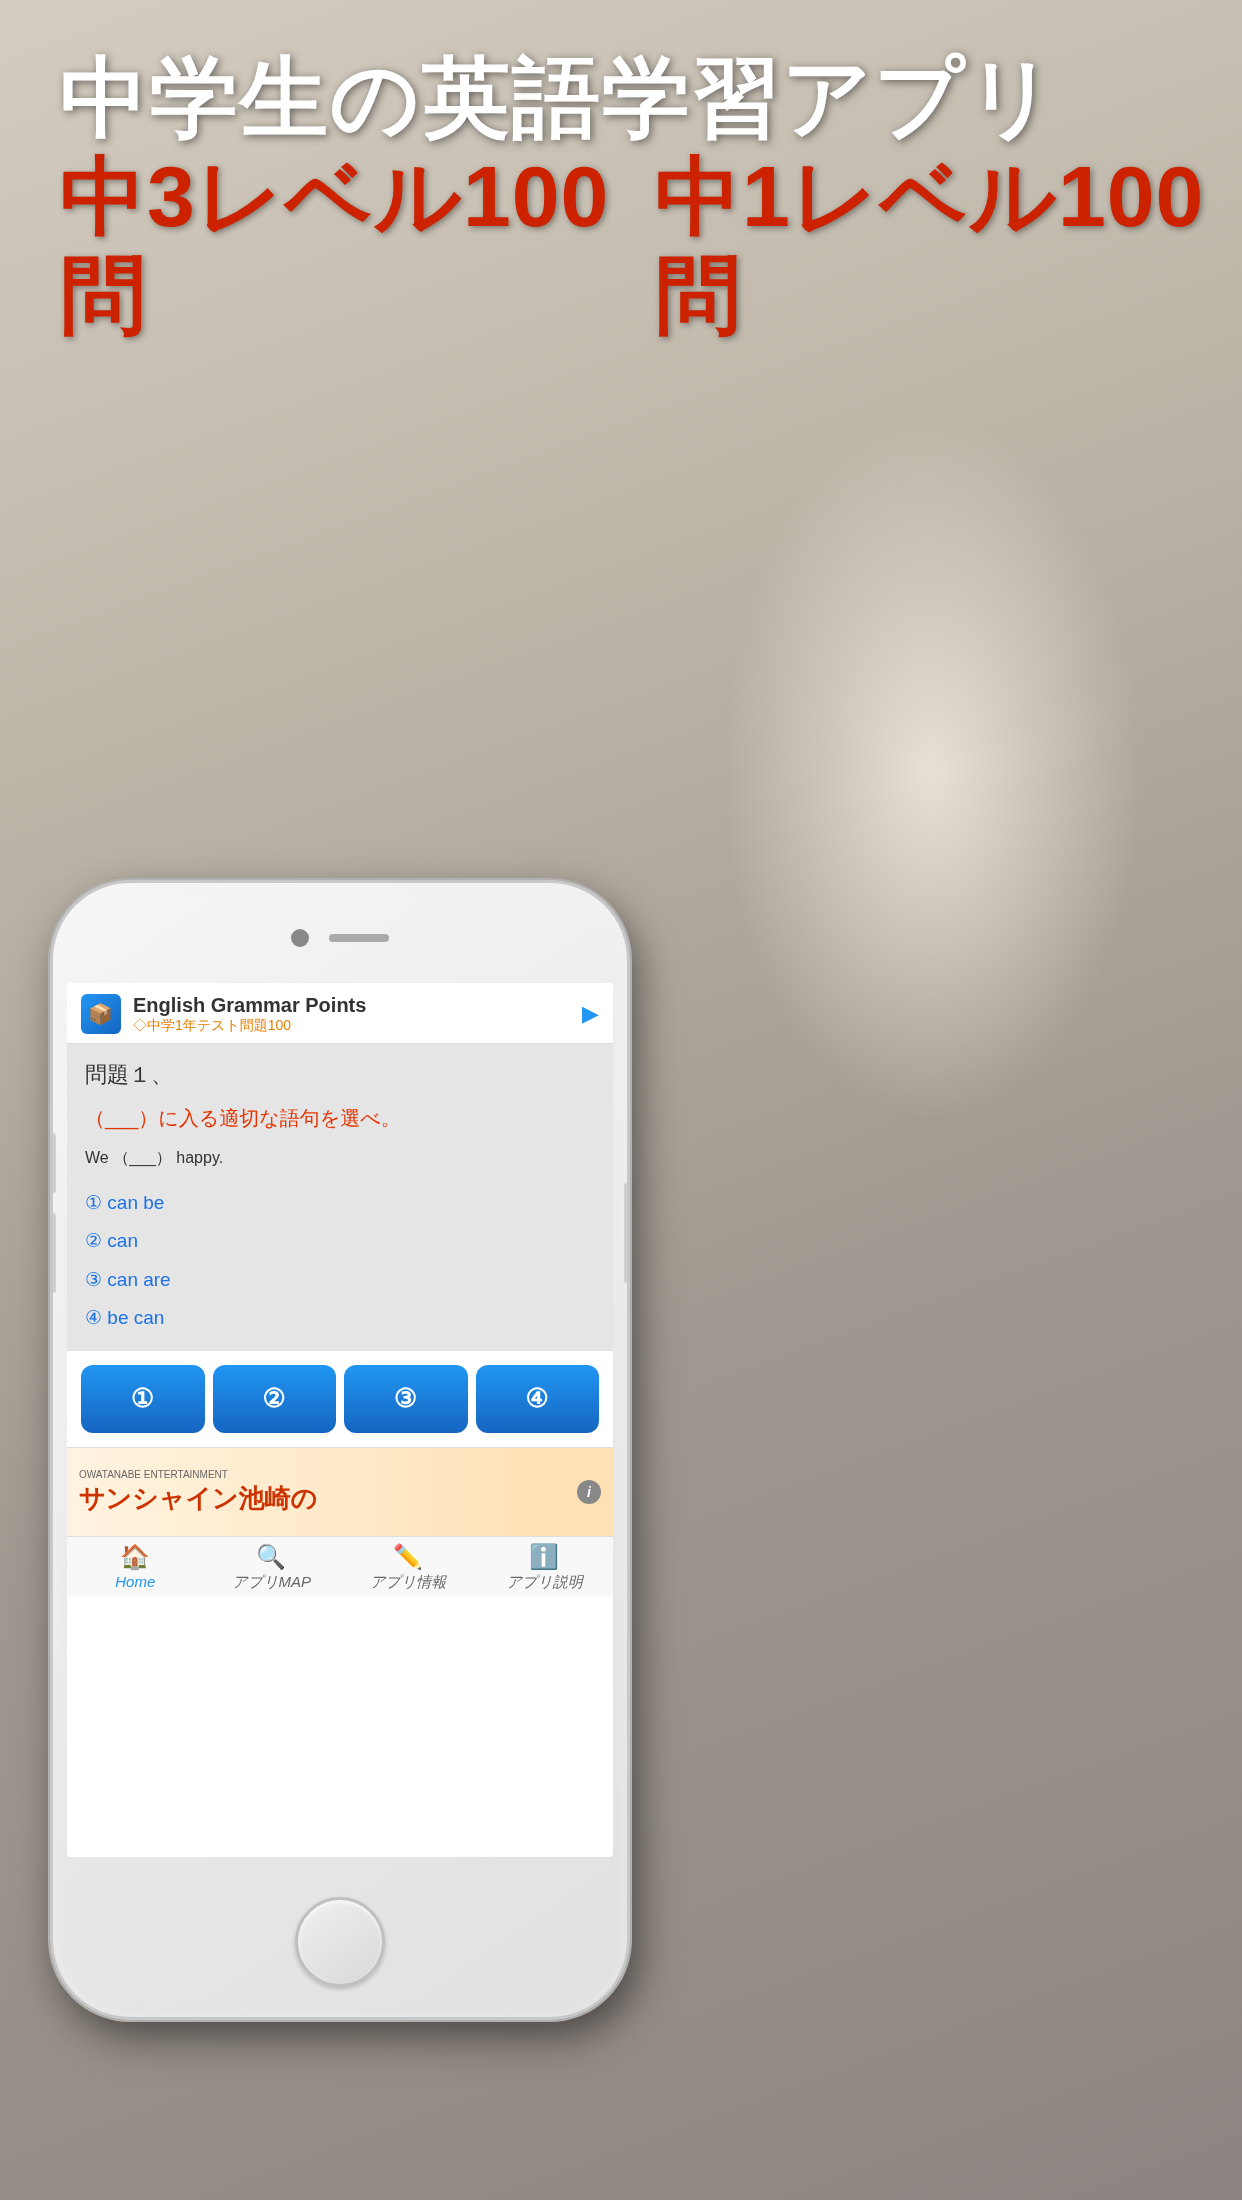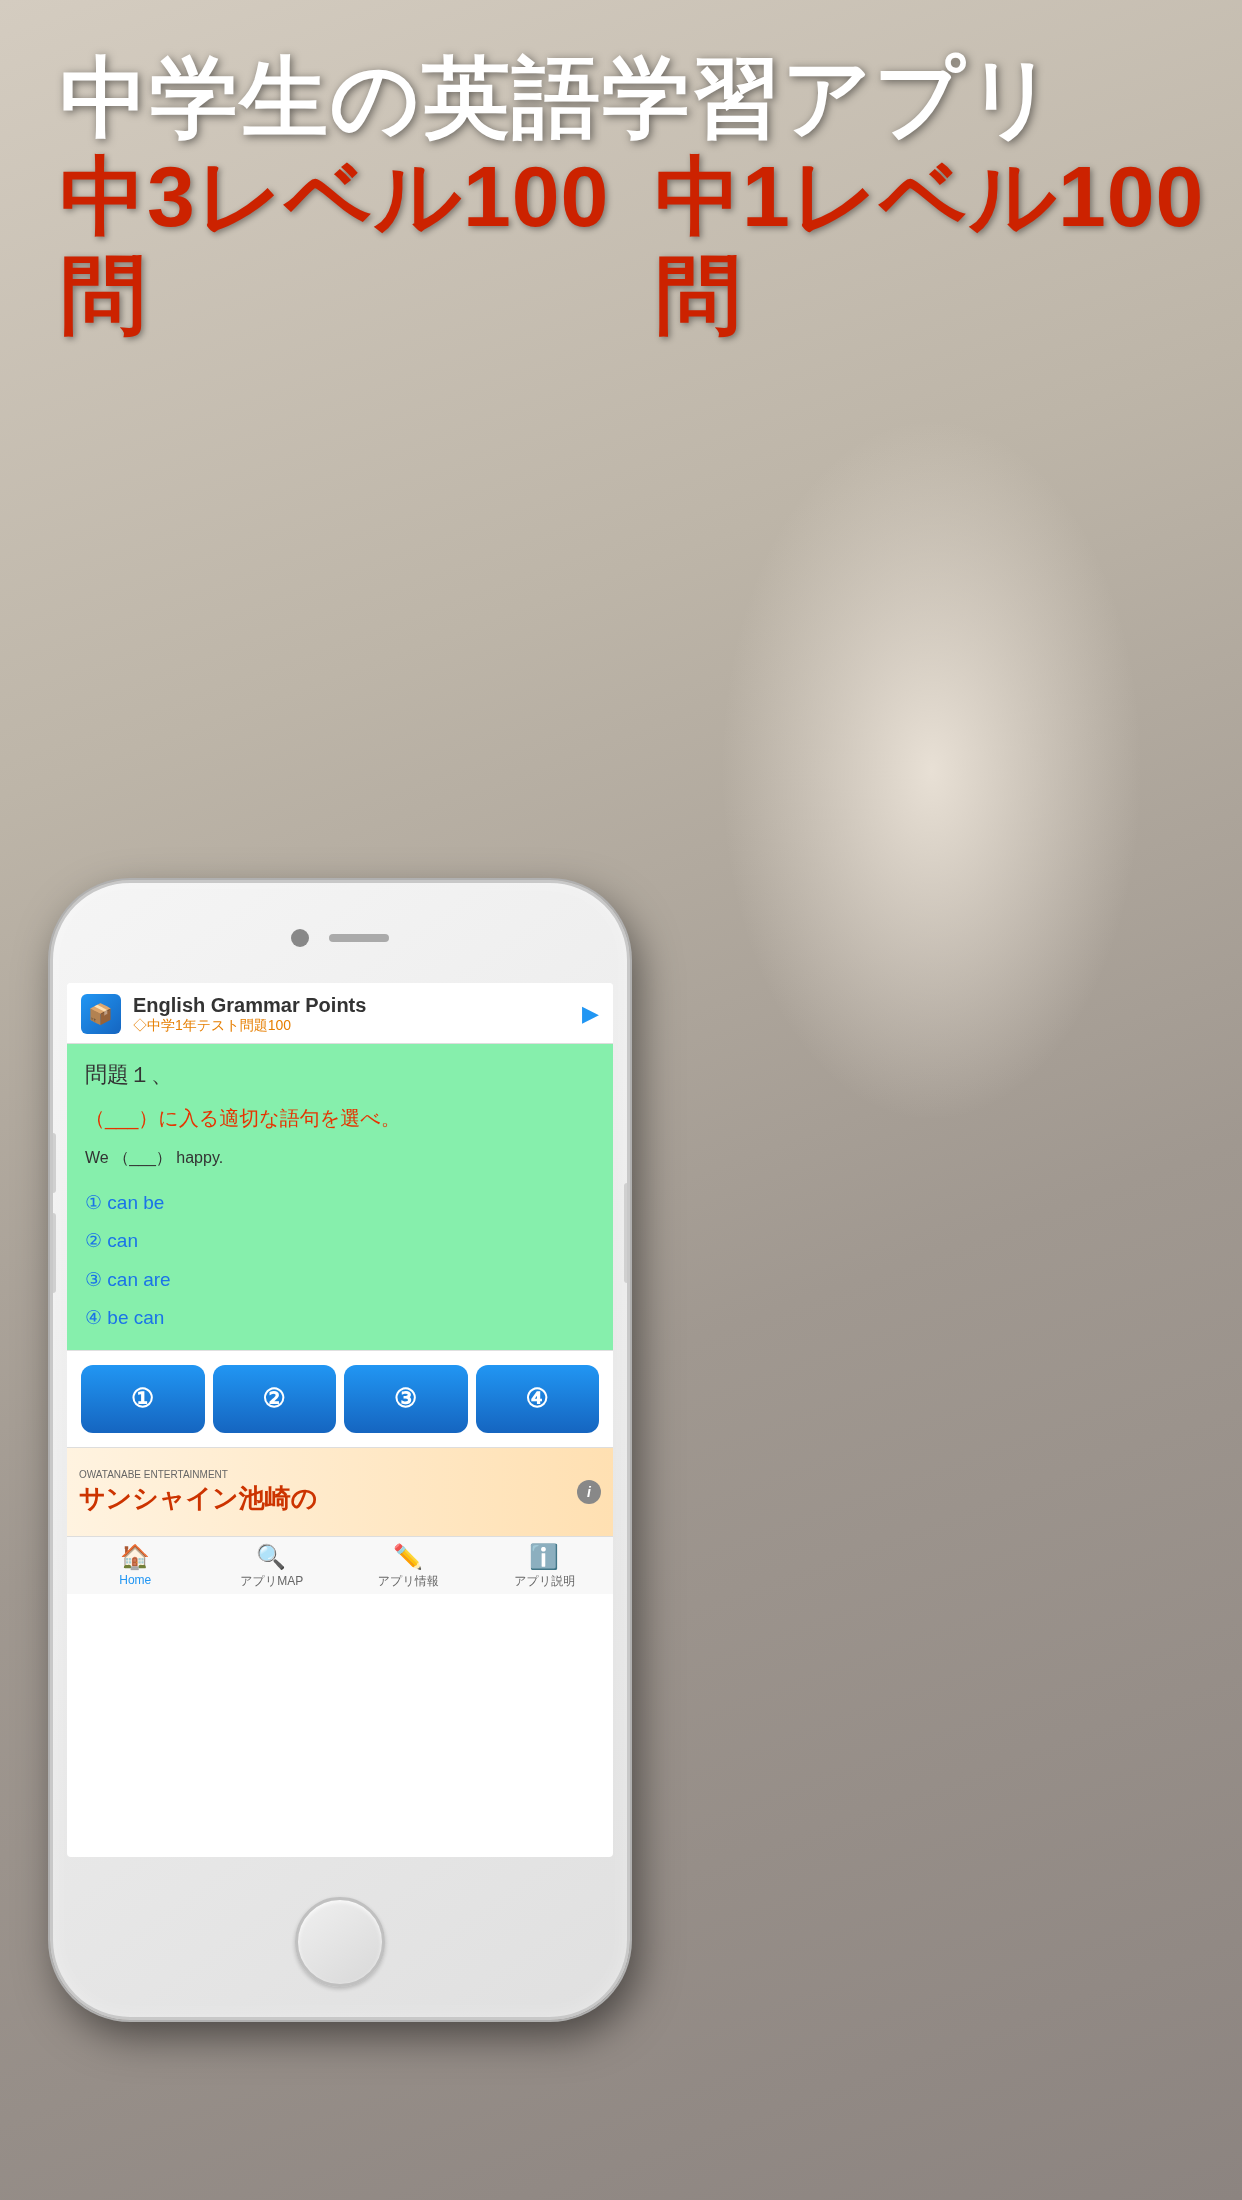--- a/index.html
+++ b/index.html
@@ -208,21 +208,21 @@
       color: #e67e00;
     }
 
     .header-arrow {
       color: #2196F3;
       font-size: 22px;
     }
 
     .screen-body {
       padding: 16px 18px;
-      background: #86efac;
+      background: #e5e5e5;
     }
 
     .question-number {
       font-size: 22px;
       color: #333;
       margin-bottom: 14px;
       font-weight: normal;
     }
 
     .question-instruction {
@@ -338,22 +338,23 @@
     .tab-icon {
       font-size: 24px;
       color: #555;
     }
 
     .tab-icon.active {
       color: #2196F3;
     }
 
     .tab-label {
-      font-size: 12px;
+      font-size: 15px;
       color: #666;
+      font-style: italic;
     }
 
     .tab-label.active {
       color: #2196F3;
     }
   </style>
 </head>
 <body>
 
 <div class="bg-overlay"></div>

